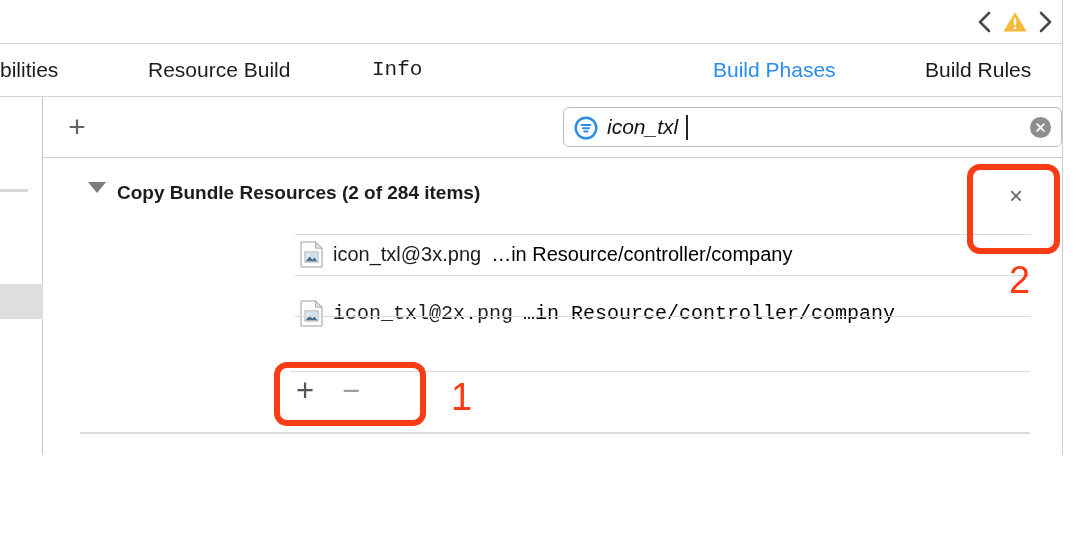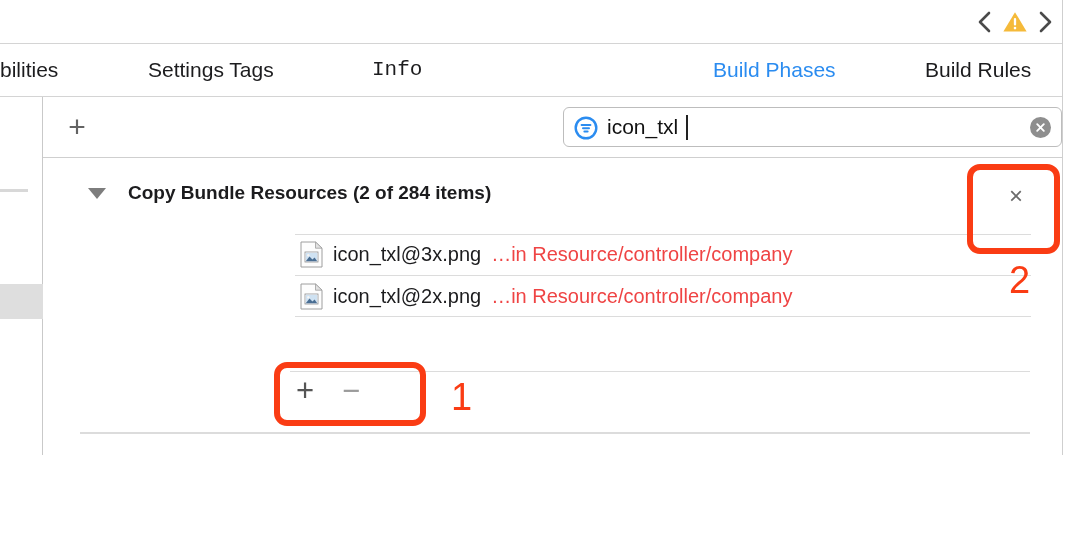--- a/index.html
+++ b/index.html
@@ -119,20 +119,21 @@
     width: 24px; height: 24px;
   }
   .search-text {
     position: absolute;
     left: 43px; top: 0;
     height: 38px;
     line-height: 38px;
     font-size: 21px;
     color: #111;
     white-space: nowrap;
+    font-style: italic;
   }
   .caret {
     position: absolute;
     top: 7px;
     width: 1.5px; height: 25px;
     background: #222;
   }
   .clear-btn {
     position: absolute;
     right: 10px; top: 9px;
@@ -141,22 +142,22 @@
     background: #8e8e8e;
     display: flex; align-items: center; justify-content: center;
   }
   .clear-btn svg { display:block; }
 
   
   .phase-hdr {
     position: absolute;
     left: 88px; top: 182px;
     display: flex;
-    align-items: center;
-    gap: 22px;
+    align-items: flex-start;
+    gap: 11px;
   }
   .disclosure {
     width: 0; height: 0;
     border-left: 9px solid transparent;
     border-right: 9px solid transparent;
     border-top: 11px solid #7d7d7d;
   }
   .phase-title {
     font-size: 19px;
     font-weight: bold;
@@ -190,21 +191,21 @@
     white-space: nowrap;
     justify-content: space-between;
   }
   .file-icon { width: 23px; height: 27px; display:block; }
   .file-name {
     font-size: 20px;
     color: #1c1c1e;
   }
   .file-path {
     font-size: 20px;
-    color: #ef4444;
+    color: #000000;
   }
 
   
   .addrem {
     position: absolute;
     left: 296px; top: 375px;
     display: flex;
     align-items: center;
     gap: 28px;
   }
@@ -283,21 +284,21 @@
       <div class="chev">
         <svg width="16" height="24" viewBox="0 0 16 24" aria-hidden="true">
           <polyline points="4,3 13,12 4,21" fill="none" stroke="#4a4a4a" stroke-width="2.6" stroke-linecap="round" stroke-linejoin="round"></polyline>
         </svg>
       </div>
     </div>
   </div>
 
   <div class="tabbar">
     <div class="tab" style="left:0px;">bilities</div>
-    <div class="tab" style="left:148px;">Settings Tags</div>
+    <div class="tab" style="left:148px;">Resource Build</div>
     <div class="tab" style="left:372px;font-family:Liberation Mono, monospace;">Info</div>
     <div class="tab" style="left:925px;">Build Rules</div>
     <div class="tab selected" style="left:713px;">Build Phases</div>
   </div>
 
   <div class="sidebar">
     <div class="sb-line"></div>
     <div class="sb-sel"></div>
   </div>
 
@@ -338,21 +339,21 @@
       <rect x="5.8" y="11.8" width="11.4" height="8.4" fill="#cfe2f2"></rect>
       <path d="M5.8 20.2 L9.5 15.4 L12.4 18.6 L14.6 16.4 L17.2 20.2 Z" fill="#4a6e93"></path>
       <circle cx="8.3" cy="14.2" r="1.2" fill="#f3f3f3"></circle>
     </svg>
     <span class="file-name">icon_txl@3x.png</span>
     <span class="file-path">…in Resource/controller/company</span>
   </div>
 
   <div class="sep" style="left:295px; top:275px; width:736px;"></div>
 
-  <div class="file-row" style="top:279px;">
+  <div class="file-row" style="top:296px;font-family:Liberation Mono, monospace;">
     <svg class="file-icon" viewBox="0 0 23 27">
       <path d="M1 1 H15.5 L22 7.2 V26 H1 Z" fill="#fdfdfd" stroke="#9e9e9e" stroke-width="1"></path>
       <path d="M15.5 1 L22 7.2 H15.5 Z" fill="#e2e2e2" stroke="#9e9e9e" stroke-width="0.8"></path>
       <rect x="5" y="11" width="13" height="10" fill="#ffffff" stroke="#8e8e8e" stroke-width="0.8"></rect>
       <rect x="5.8" y="11.8" width="11.4" height="8.4" fill="#cfe2f2"></rect>
       <path d="M5.8 20.2 L9.5 15.4 L12.4 18.6 L14.6 16.4 L17.2 20.2 Z" fill="#4a6e93"></path>
       <circle cx="8.3" cy="14.2" r="1.2" fill="#f3f3f3"></circle>
     </svg>
     <span class="file-name">icon_txl@2x.png</span>
     <span class="file-path">…in Resource/controller/company</span>

